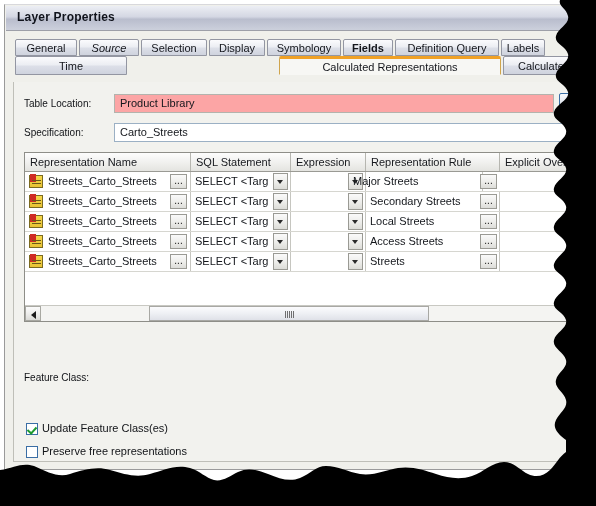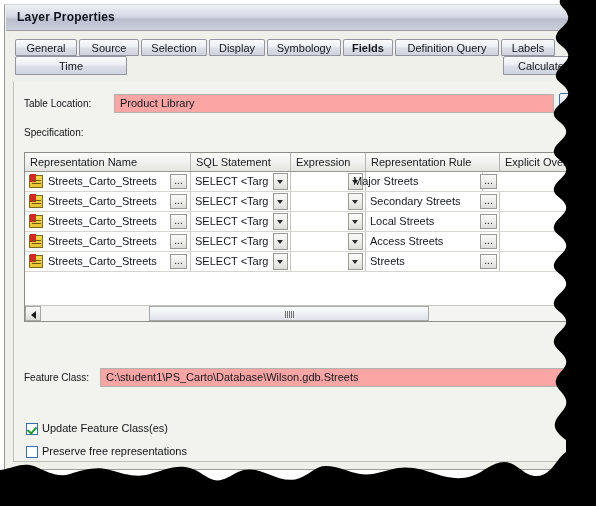--- a/index.html
+++ b/index.html
@@ -286,39 +286,41 @@
 
   <div class="window">
 
     <div class="titlebar">
       <div class="title-text">Layer Properties</div>
     </div>
 
     <div class="tabstrip">
 
       <div class="tab" style="left:2px;  top:4px; width:62px;">General</div>
-      <div class="tab" style="left:66px; top:4px; width:60px;">Source</div>
+      <div class="tab" style="left:66px; top:4px; width:60px;font-style:italic;">Source</div>
       <div class="tab" style="left:128px;top:4px; width:66px;">Selection</div>
       <div class="tab" style="left:196px;top:4px; width:56px;">Display</div>
       <div class="tab" style="left:254px;top:4px; width:74px;">Symbology</div>
       <div class="tab" style="left:330px;top:4px; width:50px;font-weight:bold;">Fields</div>
       <div class="tab" style="left:382px;top:4px; width:104px;">Definition Query</div>
-      <div class="tab" style="left:488px;top:4px; width:54px;">Labels</div>
+      <div class="tab" style="left:488px;top:4px; width:44px;">Labels</div>
 
       <div class="tab row2" style="left:2px;  top:21px; width:112px;">Time</div>
+      <div class="tab row2 active" style="left:266px;top:21px; width:222px;">Calculated Representations</div>
       <div class="tab row2" style="left:490px;top:21px; width:82px;">Calculated</div>
     </div>
 
     <div class="panel">
 
       <div class="field-label" style="left:10px; top:16px;">Table Location:</div>
       <div class="textbox gray" style="left:100px; top:12px; width:440px;">Product Library</div>
       <div class="browse-btn" style="left:545px; top:11px;"></div>
 
       <div class="field-label" style="left:10px; top:45px;">Specification:</div>
+      <div class="textbox" style="left:100px; top:41px; width:468px;">Carto_Streets</div>
 
       <div class="grid">
 
         <div class="grid-head">
           <div class="hcell" style="left:166px;width:100px;">SQL Statement</div>
           <div class="hcell" style="left:0;    width:166px;">Representation Name</div>
           <div class="hcell" style="left:266px;width:75px;">Expression</div>
           <div class="hcell" style="left:341px;width:134px;">Representation Rule</div>
           <div class="hcell" style="left:475px;width:100px;">Explicit Override</div>
         </div>
@@ -391,21 +393,20 @@
         <div class="hscroll">
           <div class="sb-arrow"></div>
           <div class="sb-thumb">
             <div class="sb-grip"></div>
           </div>
         </div>
 
       </div>
 
       <div class="field-label" style="left:10px; top:290px;">Feature Class:</div>
-      <div class="textbox gray" style="left:86px; top:286px; width:482px;">C:\student1\PS_Carto\Database\Wilson.gdb.Streets</div>
 
       <div class="cbrow" style="left:12px; top:340px;">
         <span class="cbox checked"></span>
         <span class="cblabel">Update Feature Class(es)</span>
       </div>
 
       <div class="cbrow" style="left:12px; top:363px;">
         <span class="cbox"></span>
         <span class="cblabel">Preserve free representations</span>
       </div>

